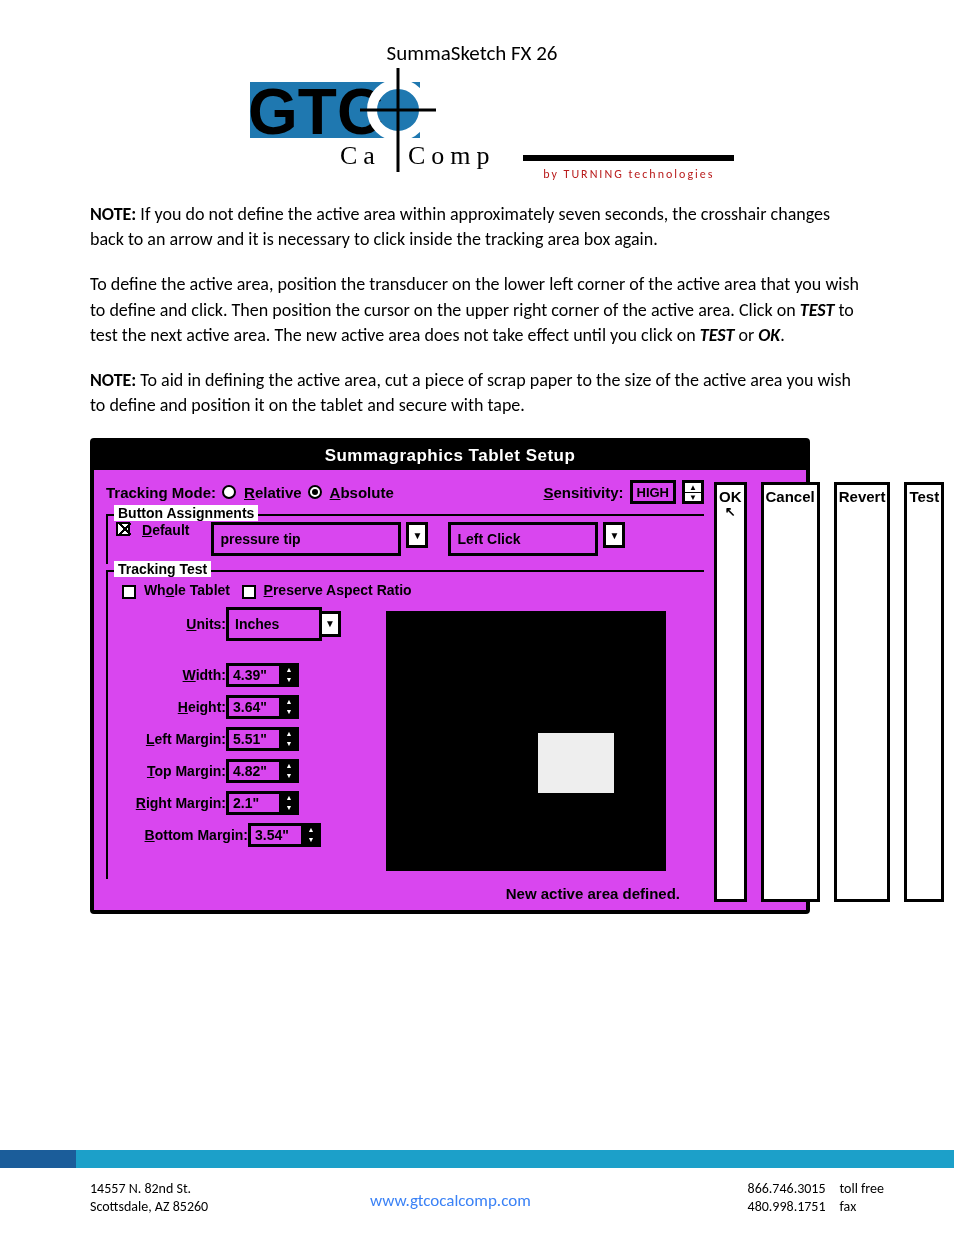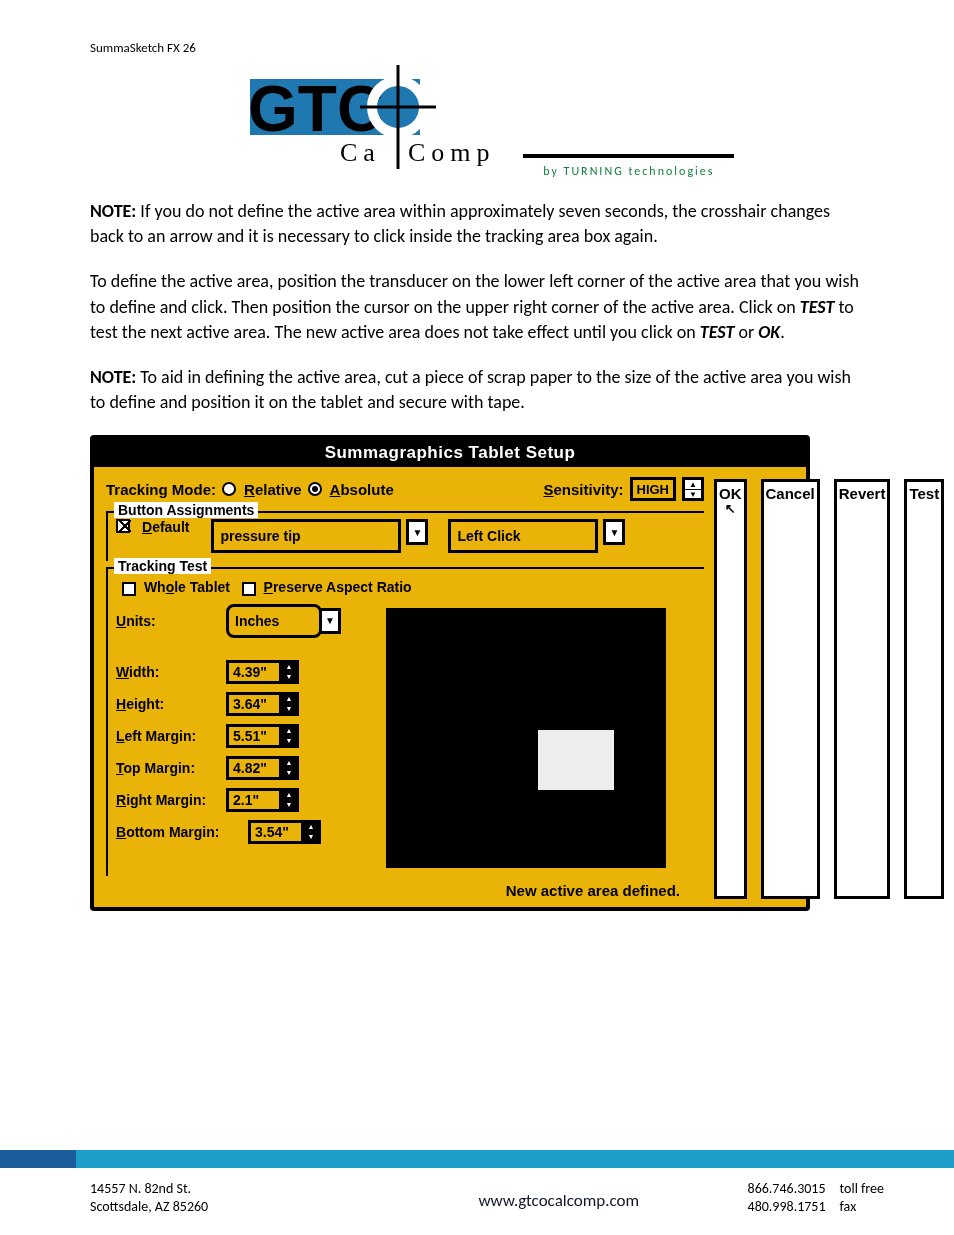--- a/index.html
+++ b/index.html
@@ -10,55 +10,55 @@
     color: #000;
     background: #fff;
     width: 954px;
   }
   .page {
     padding: 40px 90px 0 90px;
     position: relative;
     min-height: 1120px;
   }
   .header-page {
-    text-align: left;
-    font-size: 13px;
-    margin-bottom: 10px;
+    text-align: center;
+    font-size: 21px;
+    margin-bottom: 2px;
     padding-right: 10px;
   }
   .logo-block {
     text-align: center;
     margin-bottom: 20px;
   }
   .logo-svg { display: inline-block; }
   .logo-subtitle {
     font-size: 12px;
     letter-spacing: 2px;
-    color: #15803d;
+    color: #b91c1c;
     margin-top: 4px;
-    border-top: 4px solid #000000;
+    border-top: 6px solid #000000;
     display:inline-block;
     padding: 6px 20px 0 20px;
     font-weight: 500;
   }
   .body-text {
     font-size: 18px;
     line-height: 1.4;
     margin-bottom: 20px;
   }
   .bold { font-weight: 700; }
   .italic-bold { font-weight: 700; font-style: italic; }
 
   
   .dialog-wrap {
     border: 4px solid #000;
     border-radius: 4px;
     width: 720px;
     margin: 20px 0 0 0;
-    background: #eab308;
+    background: #d946ef;
     font-family: Arial, sans-serif;
   }
   .dialog-title {
     background: #000;
     color: #fff;
     font-weight: bold;
     font-size: 17px;
     text-align: center;
     padding: 4px;
     letter-spacing: .5px;
@@ -115,21 +115,21 @@
     border:3px solid #000; padding:2px 6px; font-weight:bold; font-size:14px;display:inline-flex;align-items:center;height:34px;
   }
   .combo-arrow {
     border:3px solid #000; width:22px;height:26px; display:inline-flex;align-items:center;justify-content:center;font-size:10px;background:#fff;margin-left:-3px;
   }
   .ba-row { display:flex; gap:8px;}
   .ta-checks { margin: 4px 0 8px 6px; font-weight:bold; font-size:14px;}
   .ta-flex { display:flex; gap:10px;}
   .ta-left { width: 260px; }
   .ta-right { flex:1; }
-  .field-row { display:flex; align-items:center; margin-bottom:8px; font-weight:bold;font-size:14px;}
+  .field-row { display:flex; align-items:center; margin-bottom:8px; font-weight:bold;font-size:14px;text-align:right;}
   .field-row .lbl { width:110px; }
   .num-input {
     border:3px solid #000; padding:2px 4px; font-weight:bold; font-size:14px; width:56px; height:24px;display:inline-flex;align-items:center;
   }
   .spin2 {
     border:3px solid #000; width:20px;height:24px; display:inline-flex; flex-direction:column; background:#fff;margin-left:-3px;
   }
   .spin2 div { flex:1; display:flex;align-items:center;justify-content:center;font-size:7px;border-bottom:2px solid #000;background:#000;color:#fff;}
   .spin2 div:last-child{border-bottom:none;}
   .preview {
@@ -147,21 +147,21 @@
   
   .footer-bar {
     height:18px;
     background: linear-gradient(90deg, #1b5d9a 0%, #1b5d9a 8%, #1ca0c9 8%, #1ca0c9 100%);
     margin-top:30px;
   }
   .footer {
     display:flex; padding: 12px 70px 30px 90px; font-size:14px; align-items:flex-start;
   }
   .footer .addr { width:280px; line-height:1.3;}
-  .footer .url { flex:1; text-align:center; color:#0f172a; font-size:17px; padding-top:10px;}
+  .footer .url { flex:1; color:#3b82f6; font-size:17px; padding-top:10px;}
   .footer .phones { text-align:left; line-height:1.3; display:flex; gap:14px;}
 </style>
 </head>
 <body>
 
 <div class="page">
   <div class="header-page">SummaSketch FX 26</div>
 
   <div class="logo-block">
     <svg class="logo-svg" width="300" height="110" viewBox="0 0 300 110">
@@ -227,21 +227,21 @@
             <span class="checkbox"></span>
             <span>Wh<span class="ul">o</span>le Tablet</span>
             &nbsp;
             <span class="checkbox"></span>
             <span><span class="ul">P</span>reserve Aspect Ratio</span>
           </div>
           <div class="ta-flex">
             <div class="ta-left">
               <div class="field-row">
                 <span class="lbl"><span class="ul">U</span>nits:</span>
-                <span class="combo" style="width:96px;border-radius:8px;">Inches</span>
+                <span class="combo" style="width:96px;">Inches</span>
                 <span class="combo-arrow">▼</span>
               </div>
               <div style="height:14px;"></div>
               <div class="field-row">
                 <span class="lbl"><span class="ul">W</span>idth:</span>
                 <span class="num-input">4.39"</span>
                 <span class="spin2">
                     <div>▲</div>
                     <div>▼</div>
                   </span>

